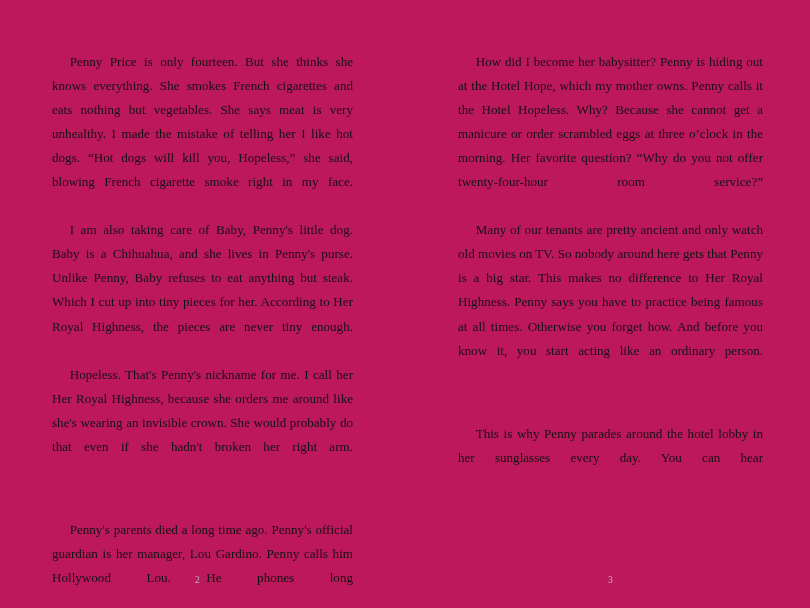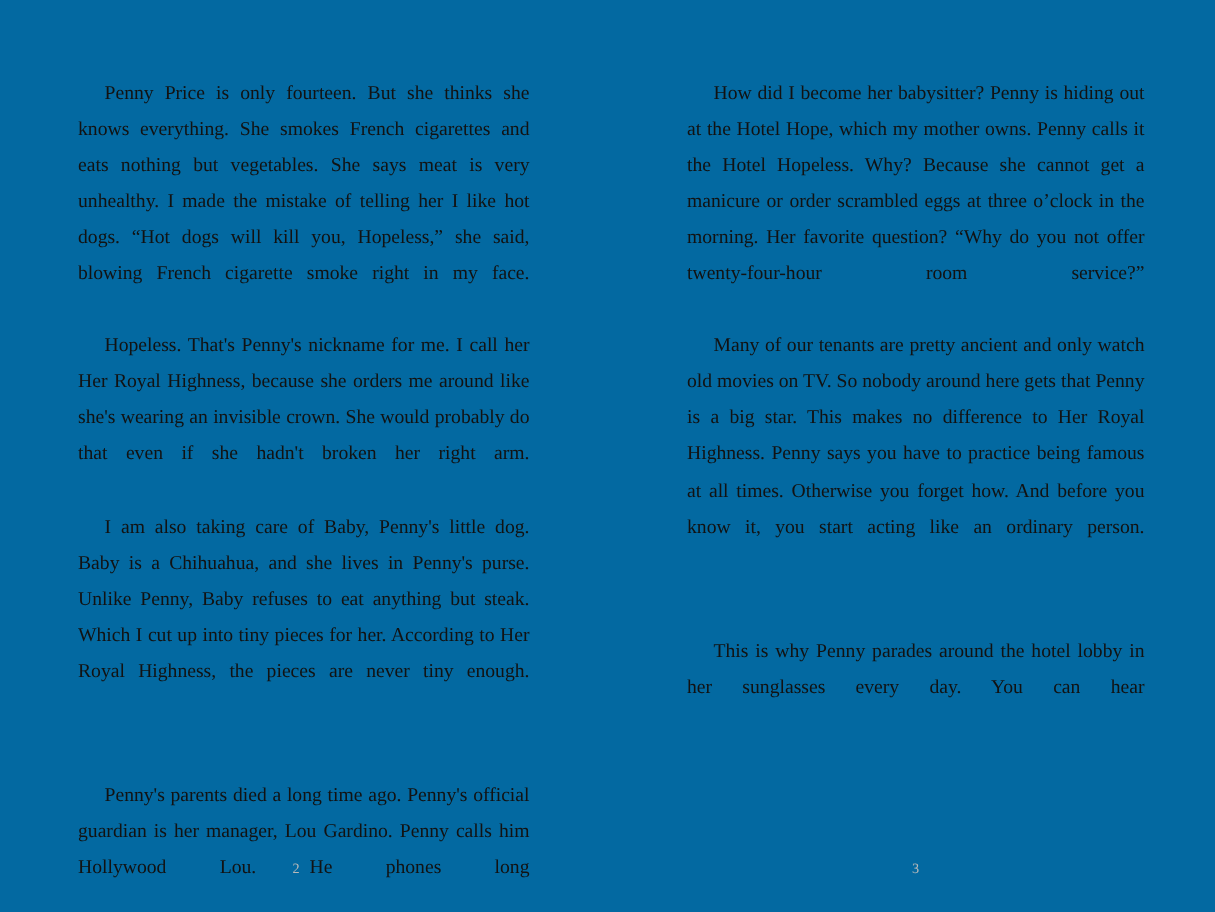--- a/index.html
+++ b/index.html
@@ -10,21 +10,21 @@
     width: 810px;
     height: 608px;
     background: #ffffff;
     font-family: "Liberation Serif", "DejaVu Serif", serif;
     overflow: hidden;
   }
   .spread {
     position: relative;
     width: 810px;
     height: 608px;
-    background: #0369a1;
+    background: #be185d;
   }
   .page {
     position: absolute;
     top: 0;
     height: 608px;
   }
   .page-left  { left: 0;   width: 405px; }
   .page-right { left: 405px; width: 405px; }
 
   .textblock {
@@ -75,22 +75,22 @@
   .page-right .folio { left: 203px; }
 </style>
 </head>
 <body>
 
 <div class="spread">
 
   <div class="page page-left">
     <div class="textblock">
       <p>Penny Price is only fourteen. But she thinks she knows everything. She smokes French cigarettes and eats nothing but vegetables. She says meat is very unhealthy. I made the mistake of telling her I like hot dogs. “Hot dogs will kill you, Hopeless,” she said, blowing French cigarette smoke right in my face.</p>
+      <p>I am also taking care of Baby, Penny's little dog. Baby is a Chihuahua, and she lives in Penny's purse. Unlike Penny, Baby refuses to eat anything but steak. Which I cut up into tiny pieces for her. According to Her Royal Highness, the pieces are never tiny enough.</p>
       <p>Hopeless. That's Penny's nickname for me. I call her Her Royal Highness, because she orders me around like she's wearing an invisible crown. She would probably do that even if she hadn't broken her right arm.</p>
-      <p>I am also taking care of Baby, Penny's little dog. Baby is a Chihuahua, and she lives in Penny's purse. Unlike Penny, Baby refuses to eat anything but steak. Which I cut up into tiny pieces for her. According to Her Royal Highness, the pieces are never tiny enough.</p>
       <p>Penny's parents died a long time ago. Penny's official guardian is her manager, Lou Gardino. Penny calls him Hollywood Lou. He phones long</p>
     </div>
     <div class="folio">2</div>
   </div>
 
   <div class="page page-right">
     <div class="textblock">
       <p>How did I become her babysitter? Penny is hiding out at the Hotel Hope, which my mother owns. Penny calls it the Hotel Hopeless. Why? Because she cannot get a manicure or order scrambled eggs at three o’clock in the morning. Her favorite question? “Why do you not offer twenty-four-hour room service?”</p>
       <p>Many of our tenants are pretty ancient and only watch old movies on TV. So nobody around here gets that Penny is a big star. This makes no difference to Her Royal Highness. Penny says you have to practice being famous at all times. Otherwise you forget how. And before you know it, you start acting like an ordinary person.</p>
       <p>This is why Penny parades around the hotel lobby in her sunglasses every day. You can hear</p>

